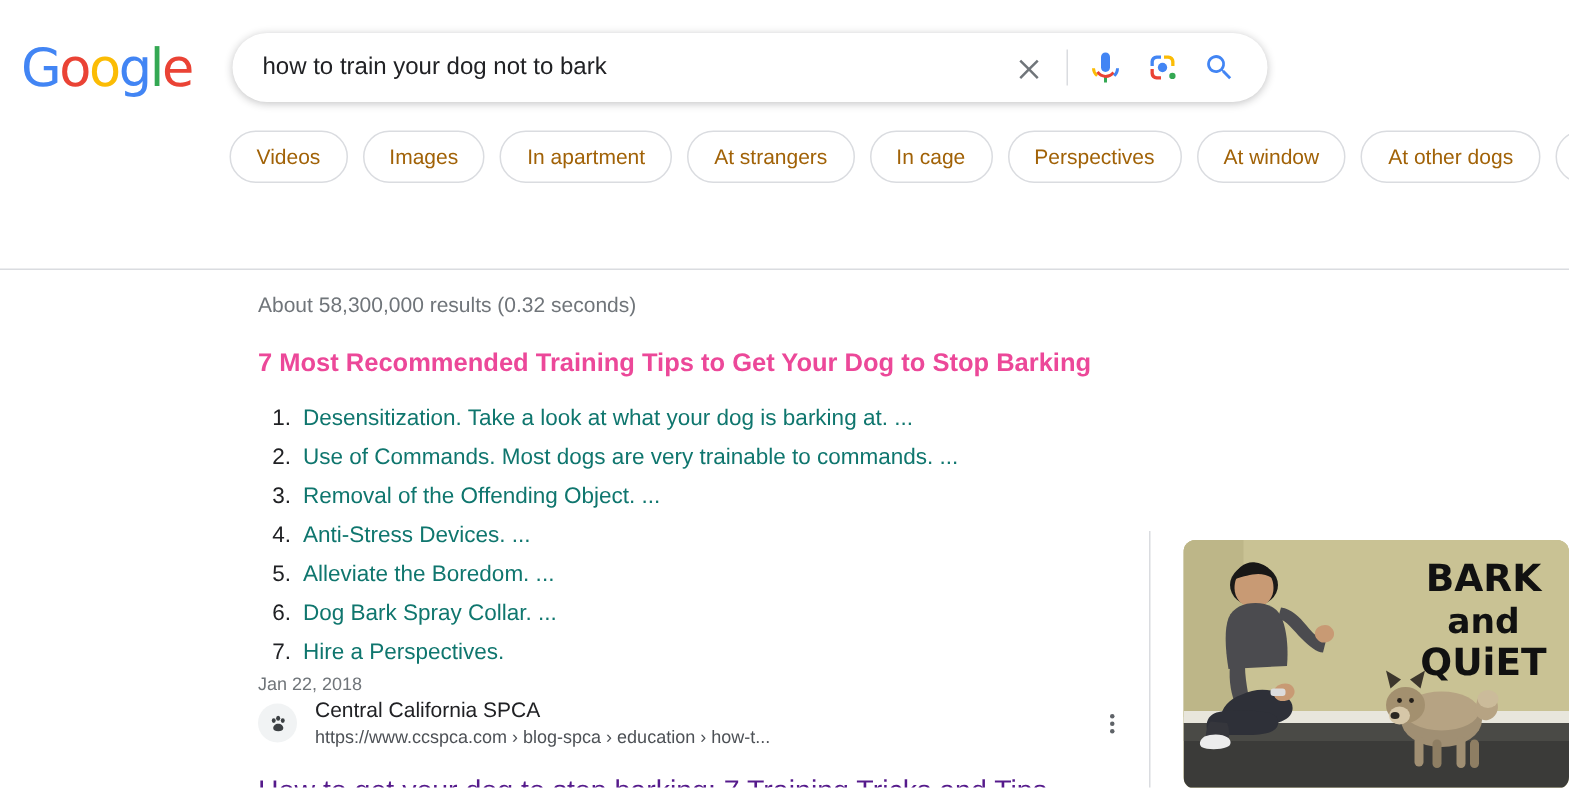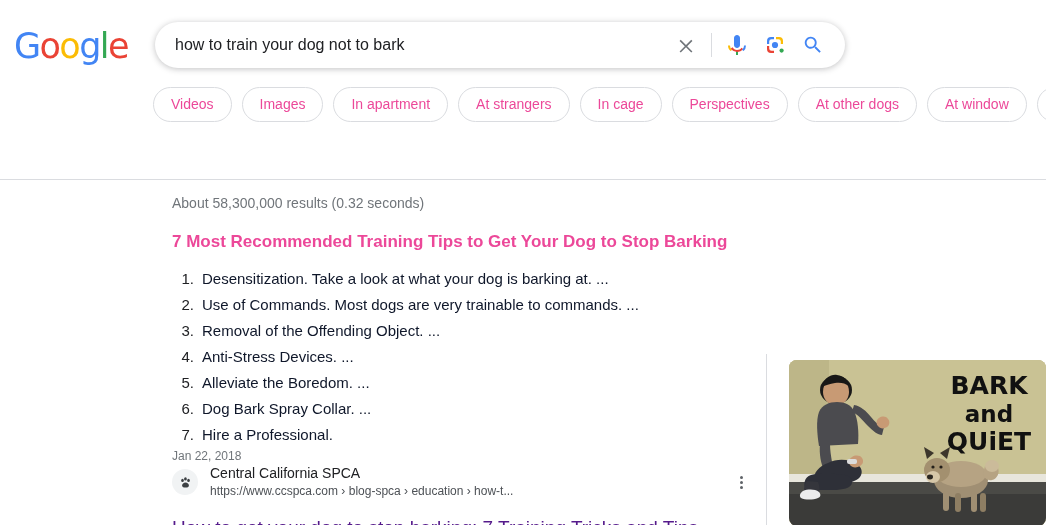--- a/index.html
+++ b/index.html
@@ -86,21 +86,21 @@
     display: flex;
     gap: 10px;
   }
   .chip {
     height: 35px;
     line-height: 33px;
     padding: 0 17px;
     border: 1px solid #dadce0;
     border-radius: 18px;
     font-size: 14px;
-    color: #ec4899;
+    color: #a16207;
     background: #fff;
     white-space: nowrap;
     box-sizing: border-box;
     cursor: pointer;
   }
 
   
   .main {
     position: relative;
     padding-left: 172px;
@@ -126,21 +126,21 @@
   .snippet-list {
     margin: 12px 0 0 0;
     padding: 0 0 0 24px;
     list-style: none;
     counter-reset: snip;
   }
   .snippet-list li {
     counter-increment: snip;
     position: relative;
     font-size: 15px;
-    color: #0f172a;
+    color: #0f766e;
     line-height: 26px;
     padding-left: 6px;
   }
   .snippet-list li::before {
     content: counter(snip) ".";
     position: absolute;
     left: -22px;
     width: 20px;
     text-align: right;
     color: #202124;
@@ -289,41 +289,41 @@
     <div class="sb-right-pad"></div>
   </div>
 
   <div class="chips">
     <div class="chip">Videos</div>
     <div class="chip">Images</div>
     <div class="chip">In apartment</div>
     <div class="chip">At strangers</div>
     <div class="chip">In cage</div>
     <div class="chip">Perspectives</div>
+    <div class="chip">At window</div>
     <div class="chip">At other dogs</div>
-    <div class="chip">At window</div>
     <div class="chip">Reddit</div>
   </div>
 </div>
 
 <div class="main">
 
   <div class="result-stats">About 58,300,000 results (0.32 seconds)</div>
 
   <div class="snippet">
     <div class="snippet-heading">7 Most Recommended Training Tips to Get Your Dog to Stop Barking</div>
 
     <ol class="snippet-list">
       <li>Desensitization. Take a look at what your dog is barking at. ...</li>
       <li>Use of Commands. Most dogs are very trainable to commands. ...</li>
       <li>Removal of the Offending Object. ...</li>
       <li>Anti-Stress Devices. ...</li>
       <li>Alleviate the Boredom. ...</li>
       <li>Dog Bark Spray Collar. ...</li>
-      <li>Hire a Professional.</li>
+      <li>Hire a Perspectives.</li>
     </ol>
 
     <div class="snippet-date">Jan 22, 2018</div>
 
     <div class="source">
       <div class="favicon">
         <svg width="15" height="15" viewBox="0 0 24 24">
           <ellipse cx="7.2" cy="8.6" rx="2.1" ry="2.6" fill="#3c4043"></ellipse>
           <ellipse cx="16.8" cy="8.6" rx="2.1" ry="2.6" fill="#3c4043"></ellipse>
           <ellipse cx="11.9" cy="6.2" rx="2.2" ry="2.7" fill="#3c4043"></ellipse>

